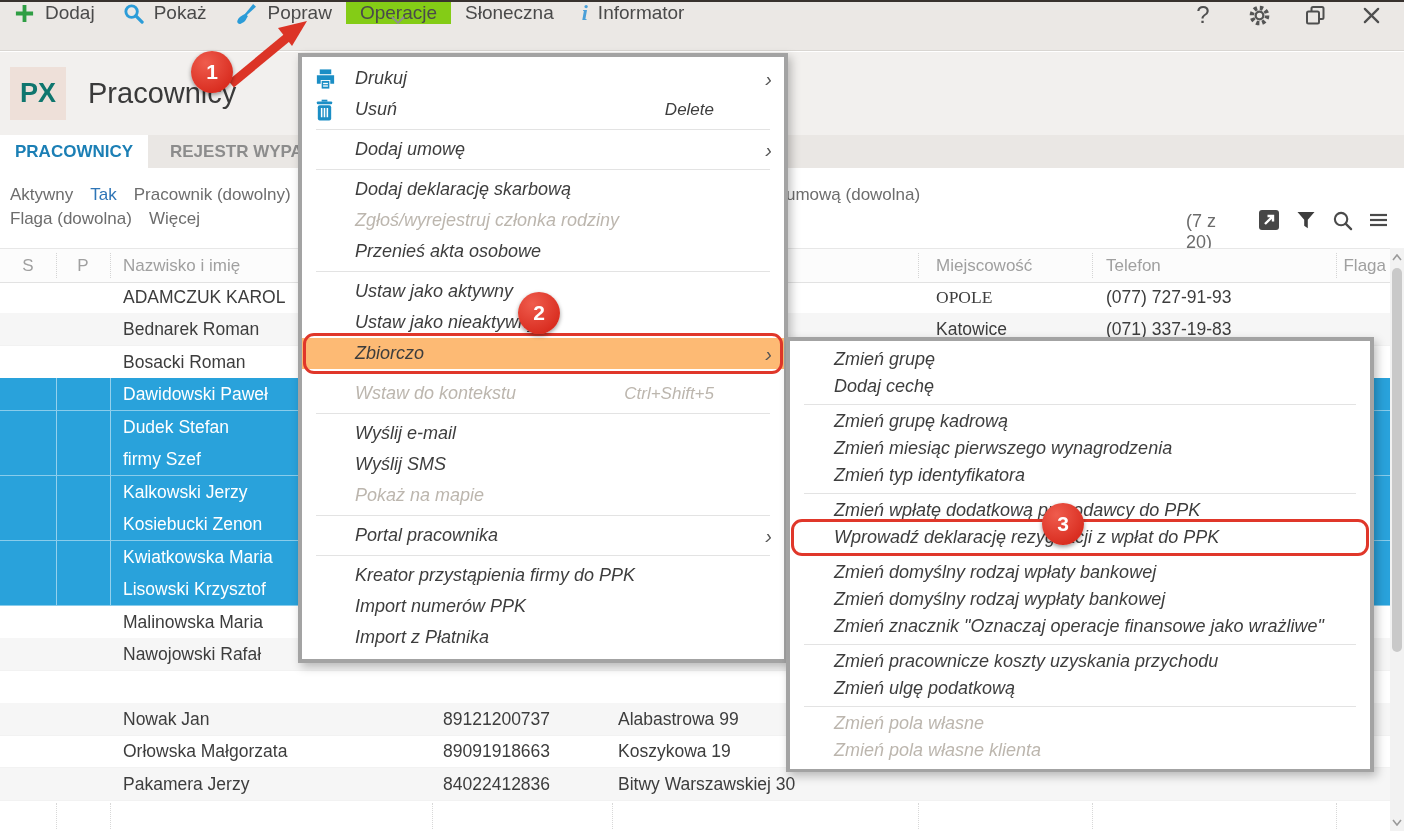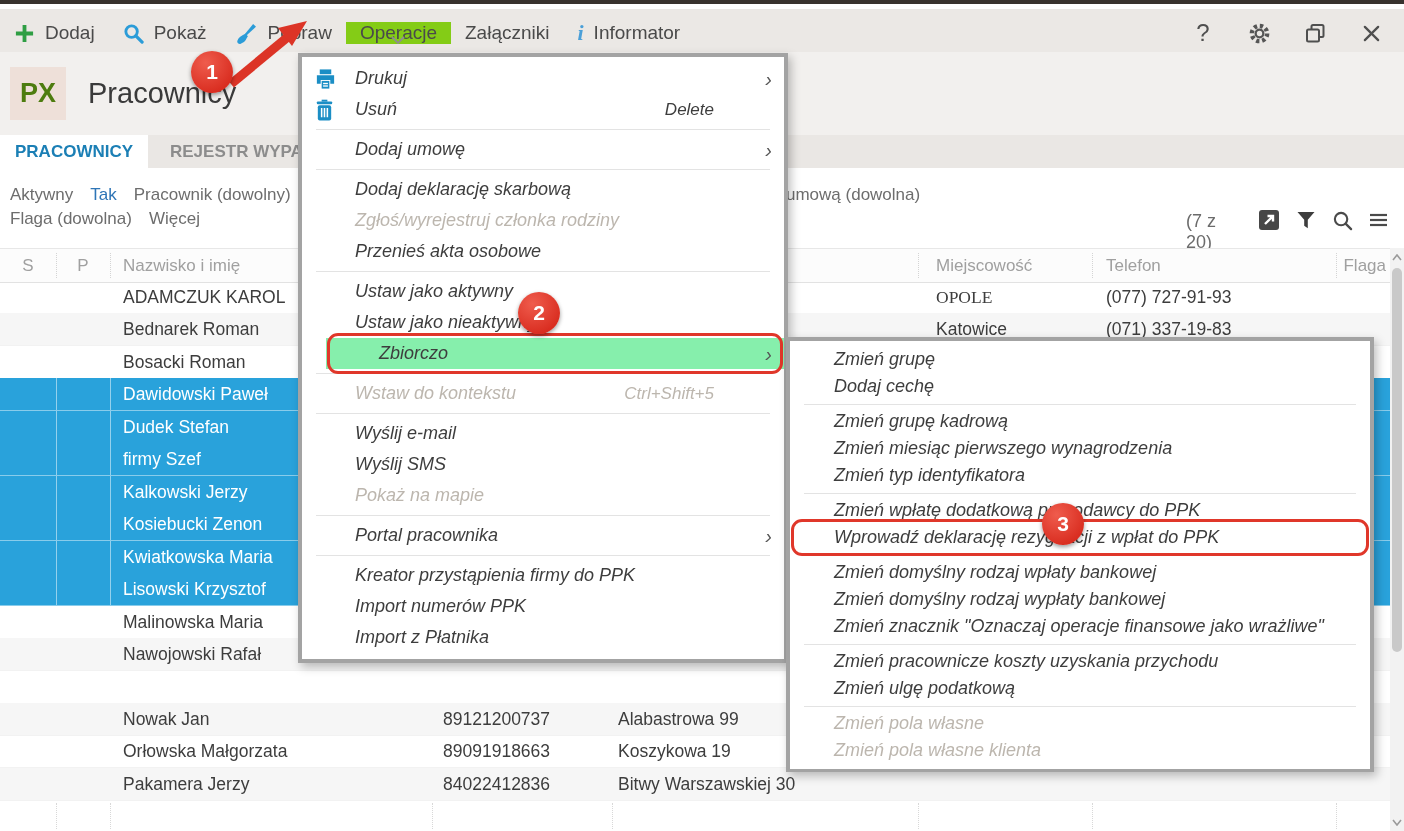--- a/index.html
+++ b/index.html
@@ -1,35 +1,35 @@
 <!DOCTYPE html>
 <html><head>
 <meta charset="utf-8">
 <style>
   html,body{margin:0;padding:0;background:#888;}
   .window{position:relative;width:1404px;height:831px;background:#fff;overflow:hidden;
     font-family:"Liberation Sans",sans-serif;color:#3f3f3f;}
   .top-strip{position:absolute;left:0;top:0;width:1404px;height:4px;background:#38322e;}
 
   
-  .toolbar{position:absolute;left:0;top:9px;width:1404px;height:48px;background:#ebe8e5;
-    border-bottom:1px solid #d9d6d2;display:flex;align-items:center;}
+  .toolbar{position:absolute;left:0;top:2px;width:1404px;height:48px;background:#ebe8e5;
+    border-bottom:1px solid #d9d6d2;display:flex;align-items:flex-start;}
   .tb-item{display:flex;align-items:center;gap:10px;padding:0 14px;font-size:19px;color:#4a4a4a;cursor:default;position:relative;}
   .tb-item.active{background:#84cc16;}
   .tb-item .chev{position:absolute;left:50%;transform:translateX(-50%);bottom:0px;line-height:0;}
   .tb-item .ic{display:flex;align-items:center;line-height:0;}
   .tb-right{margin-left:auto;display:flex;align-items:center;gap:30px;padding-right:20px;}
   .wc{width:26px;height:26px;display:flex;align-items:center;justify-content:center;
     font-size:23px;color:#4f4f4f;line-height:0;}
   .wc.help{font-size:24px;font-weight:400;}
 
   
   .titlebar{position:absolute;left:0;top:52px;width:1404px;height:83px;background:#f2f0ee;}
   .px-badge{position:absolute;left:10px;top:15px;width:56px;height:53px;background:#eee0d9;
-    color:#4d7c0f;font-size:27px;font-weight:bold;display:flex;align-items:center;justify-content:center;}
+    color:#0f766e;font-size:27px;font-weight:bold;display:flex;align-items:center;justify-content:center;}
   .page-title{position:absolute;left:88px;top:0;height:83px;line-height:83px;font-size:29px;color:#3a3a3a;}
 
   
   .tabstrip{position:absolute;left:0;top:135px;width:1404px;height:33px;background:#eae7e4;}
   .tab{position:absolute;top:0;height:33px;line-height:33px;font-size:17px;font-weight:bold;color:#8c8c8c;padding:0 15px;}
   .tab.active{background:#fff;color:#1b7fb5;}
 
   
   .filterzone{position:absolute;left:0;top:168px;width:1232px;height:80px;background:#fff;}
   .filter-line{position:absolute;left:10px;font-size:17px;color:#6d6d6d;display:flex;gap:17px;}
@@ -68,21 +68,21 @@
   .menu2{left:786px;top:337px;width:580px;padding:5px 0;border-bottom-width:3px;}
   .mitem{position:relative;display:flex;align-items:center;height:31px;font-size:18px;color:#3d3d3d;}
   .menu2 .mitem{height:27px;}
   .menu1 .mitem{padding-left:53px;}
   .menu2 .mitem{padding-left:44px;}
   .mitem .mic{position:absolute;left:12px;top:50%;transform:translateY(-50%);line-height:0;}
   .mitem .mlabel{white-space:nowrap;}
   .mitem .msc{margin-left:auto;padding-right:70px;font-size:17px;}
   .mitem .marrow{position:absolute;right:12px;top:50%;transform:translateY(-50%);font-size:20px;color:#555;}
   .mitem.disabled{color:#bcb6ae;}
-  .mitem.hl{background:#86efac;margin-left:24px;}
+  .mitem.hl{background:#fdba74;}
   .msep{height:0;border-top:1px solid #e3e3e3;margin:4px 14px;}
   .menu1 .msep{margin:4px 14px;}
   .menu2 .msep{margin:3.5px 14px;}
   .mitem.annotated::after{content:"";position:absolute;left:1px;right:1px;top:-5px;bottom:-5px;
     border:3px solid #e0372a;border-radius:11px;pointer-events:none;}
 
   
   .annot{position:absolute;z-index:30;}
   .acircle{width:42px;height:42px;border-radius:50%;
     background:radial-gradient(circle at 35% 28%,#ef5c4d,#d92d20 75%);
@@ -122,21 +122,21 @@
         </span>
         <span class="lbl">Popraw</span>
       </div>
       <div class="tb-item active">
         <span class="lbl">Operacje</span>
         <span class="chev"><svg width="14" height="8" viewBox="0 0 14 8">
             <polyline points="1,1 7,7 13,1" fill="none" stroke="#8f8f8f" stroke-width="1.8"></polyline>
           </svg></span>
       </div>
       <div class="tb-item">
-        <span class="lbl">Załączniki</span>
+        <span class="lbl">Słoneczna</span>
       </div>
       <div class="tb-item">
         <span class="ic">
           <span style="font-family:'Liberation Serif',serif;font-style:italic;font-weight:bold;font-size:22px;color:#4a9fd8;line-height:1;">i</span>
         </span>
         <span class="lbl">Informator</span>
       </div>
       <div class="tb-right">
         <div class="wc help">
           <span style="font-size:24px;color:#4f4f4f;">?</span>

